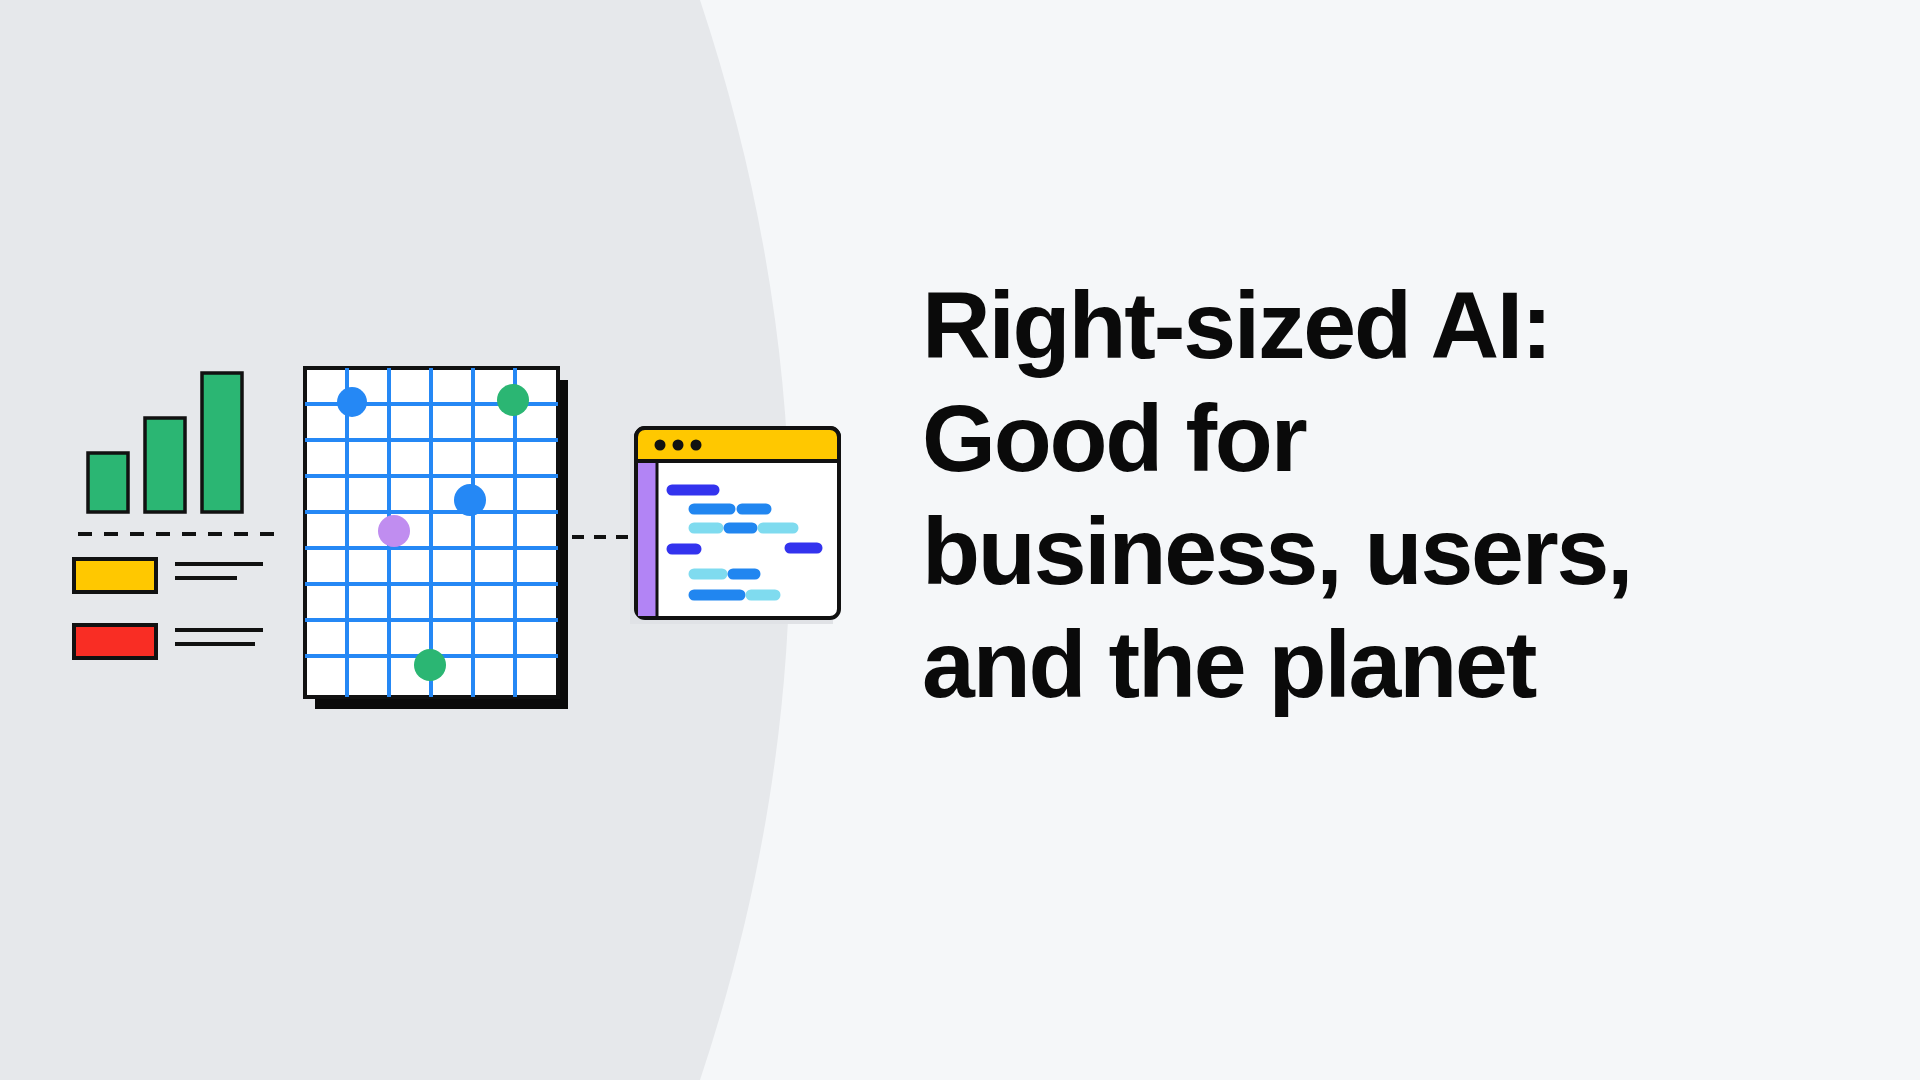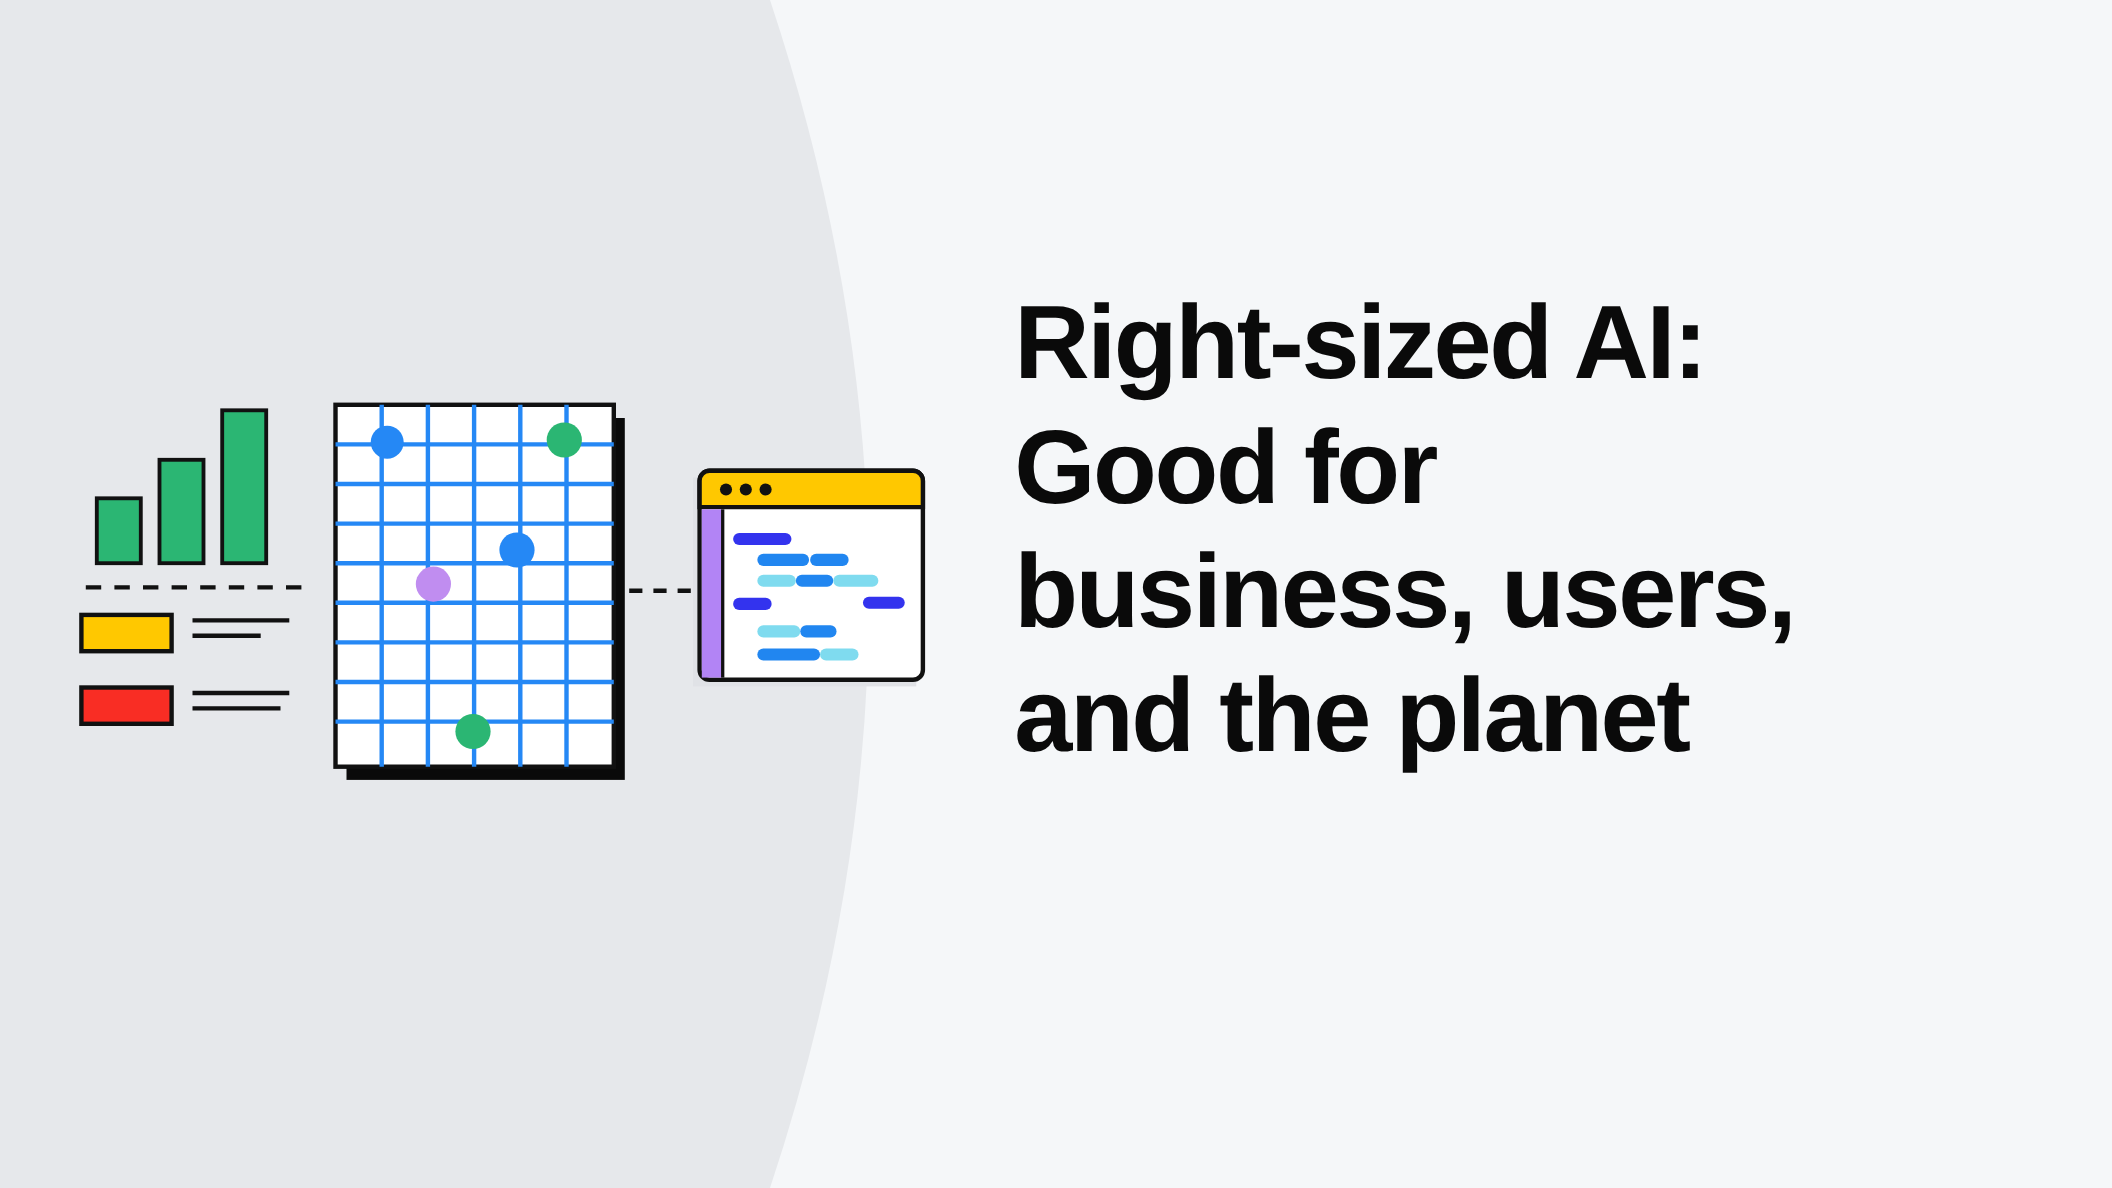--- a/index.html
+++ b/index.html
@@ -40,21 +40,21 @@
     left: 0;
     top: 0;
     width: 900px;
     height: 1080px;
   }
 
   
   .headline {
     position: absolute;
     left: 922px;
-    top: 256px;
+    top: 269px;
     width: 880px;
     margin: 0;
     font-family: "Liberation Sans", sans-serif;
     font-weight: 700;
     font-size: 95px;
     line-height: 1.19;
     letter-spacing: -2.2px;
     color: #0a0a0a;
     white-space: pre-line;
   }

